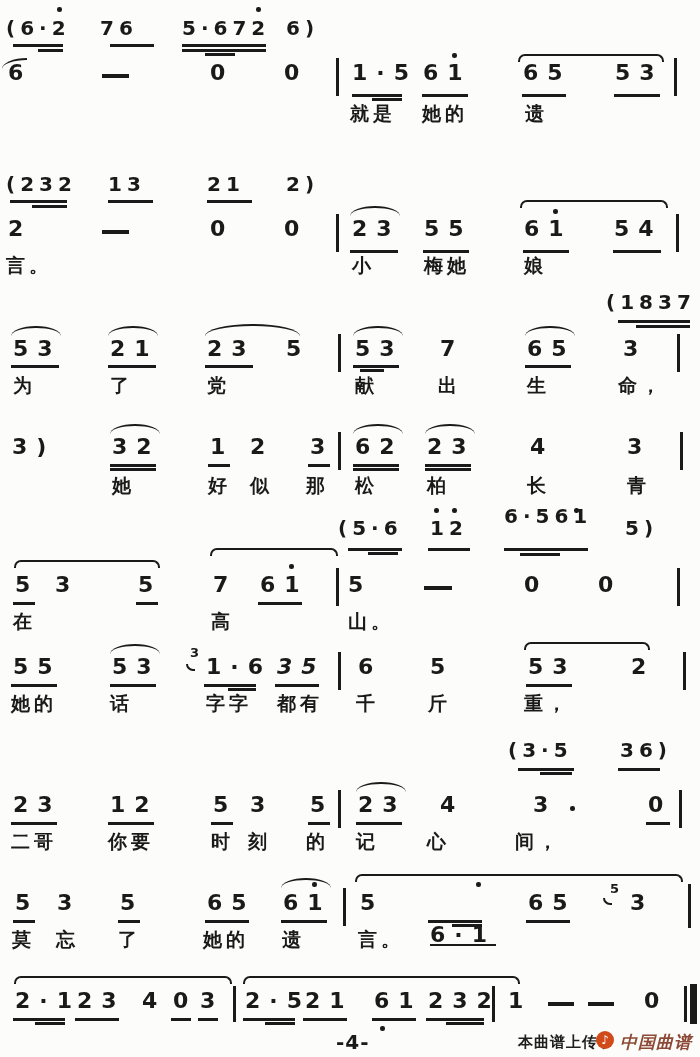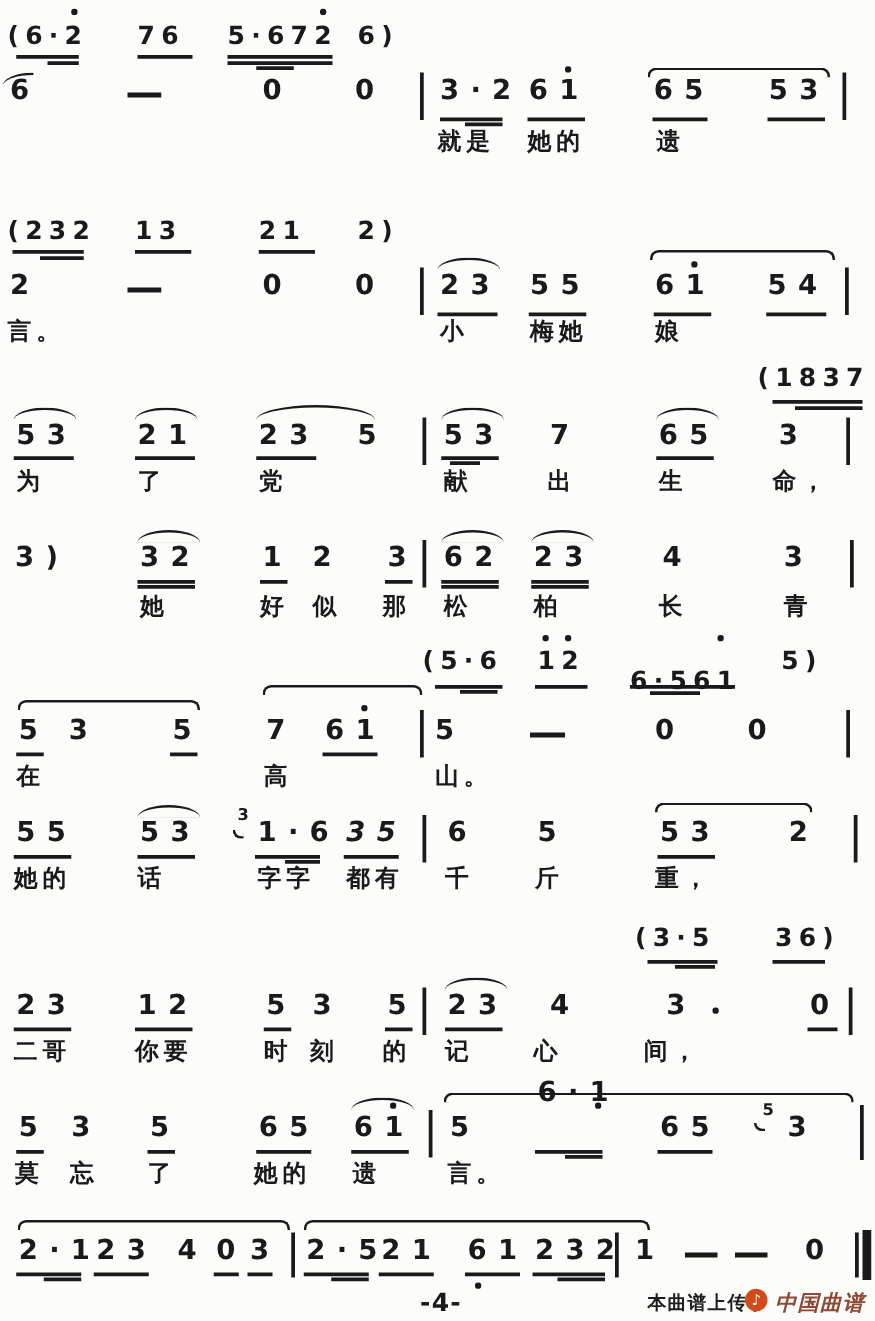--- a/index.html
+++ b/index.html
@@ -31,37 +31,37 @@
                display:flex; align-items:center; justify-content:center; }
   .site-logo span { color:#fff; font-size:12px; line-height:1; }
   .site-name { position:absolute; font-size:17px; font-weight:bold; font-style:italic; letter-spacing:1px; }
 </style>
 </head>
 <body>
 
 <div>
     <div class="el cue" style="left: 6px; top: 18px;">(6·2</div>
     <div class="el dot" style="left: 57px; top: 7px;"></div>
-    <div class="el cue" style="left: 110px; top: 18px;">76</div>
+    <div class="el cue" style="left: 100px; top: 18px;">76</div>
     <div class="el cue" style="left: 182px; top: 18px;">5·672</div>
     <div class="el dot" style="left: 256px; top: 7px;"></div>
     <div class="el cue" style="left: 286px; top: 18px;">6)</div>
     <div class="el beam" style="left: 13px; top: 44px; width: 50px;"></div>
     <div class="el beam" style="left: 38px; top: 49px; width: 25px;"></div>
     <div class="el beam" style="left: 110px; top: 44px; width: 44px;"></div>
     <div class="el beam" style="left: 182px; top: 44px; width: 84px;"></div>
     <div class="el beam" style="left: 182px; top: 49px; width: 84px;"></div>
     <div class="el beam" style="left: 205px; top: 53px; width: 30px;"></div>
     <div class="el tie" style="left: 2px; top: 58px; width: 25px;"></div>
     <div class="el note" style="left: 8px; top: 62px;">6</div>
     <div class="el dash" style="left: 102px; top: 74px; width: 27px;"></div>
     <div class="el note" style="left: 210px; top: 62px;">0</div>
     <div class="el note" style="left: 284px; top: 62px;">0</div>
     <div class="el bar" style="left: 336px; top: 58px; height: 38px;"></div>
-    <div class="el note" style="left: 352px; top: 62px;">3·2</div>
+    <div class="el note" style="left: 352px; top: 62px;">1·5</div>
     <div class="el beam" style="left: 352px; top: 94px; width: 50px;"></div>
     <div class="el beam" style="left: 372px; top: 98px; width: 30px;"></div>
     <div class="el note" style="left: 423px; top: 62px;">61</div>
     <div class="el dot" style="left: 452px; top: 53px;"></div>
     <div class="el beam" style="left: 422px; top: 94px; width: 46px;"></div>
     <div class="el note" style="left: 523px; top: 62px;">65</div>
     <div class="el beam" style="left: 522px; top: 94px; width: 44px;"></div>
     <div class="el note" style="left: 615px; top: 62px;">53</div>
     <div class="el beam" style="left: 614px; top: 94px; width: 46px;"></div>
     <div class="el flat" style="left: 518px; top: 54px; width: 146px;"></div>
@@ -156,21 +156,21 @@
     <div class="el lyric" style="left: 250px; top: 476px;">似</div>
     <div class="el lyric" style="left: 306px; top: 476px;">那</div>
     <div class="el lyric" style="left: 355px; top: 476px;">松</div>
     <div class="el lyric" style="left: 427px; top: 476px;">柏</div>
     <div class="el lyric" style="left: 527px; top: 476px;">长</div>
     <div class="el lyric" style="left: 627px; top: 476px;">青</div>
     <div class="el cue" style="left: 338px; top: 518px;">(5·6</div>
     <div class="el cue" style="left: 430px; top: 518px;">12</div>
     <div class="el dot" style="left: 434px; top: 508px;"></div>
     <div class="el dot" style="left: 452px; top: 508px;"></div>
-    <div class="el cue" style="left: 504px; top: 534px; text-align: center;">6·561</div>
+    <div class="el cue" style="left: 504px; top: 506px; text-align: center;">6·561</div>
     <div class="el dot" style="left: 574px; top: 508px;"></div>
     <div class="el cue" style="left: 625px; top: 518px;">5)</div>
     <div class="el beam" style="left: 348px; top: 548px; width: 54px;"></div>
     <div class="el beam" style="left: 368px; top: 552px; width: 30px;"></div>
     <div class="el beam" style="left: 428px; top: 548px; width: 42px;"></div>
     <div class="el beam" style="left: 504px; top: 548px; width: 84px;"></div>
     <div class="el beam" style="left: 520px; top: 553px; width: 40px;"></div>
     <div class="el flat" style="left: 14px; top: 560px; width: 146px;"></div>
     <div class="el note" style="left: 15px; top: 574px;">5</div>
     <div class="el beam" style="left: 13px; top: 602px; width: 22px;"></div>
@@ -257,21 +257,21 @@
     <div class="el beam" style="left: 118px; top: 920px; width: 22px;"></div>
     <div class="el note" style="left: 207px; top: 892px;">65</div>
     <div class="el beam" style="left: 205px; top: 920px; width: 44px;"></div>
     <div class="el note" style="left: 283px; top: 892px;">61</div>
     <div class="el dot" style="left: 312px; top: 882px;"></div>
     <div class="el arc" style="left: 281px; top: 878px; width: 50px;"></div>
     <div class="el beam" style="left: 281px; top: 920px; width: 46px;"></div>
     <div class="el bar" style="left: 343px; top: 888px; height: 38px;"></div>
     <div class="el flat" style="left: 355px; top: 874px; width: 328px;"></div>
     <div class="el note" style="left: 360px; top: 892px;">5</div>
-    <div class="el note" style="left: 430px; top: 864px;">6·1</div>
+    <div class="el note" style="left: 430px; top: 924px; text-decoration: underline;">6·1</div>
     <div class="el dot" style="left: 476px; top: 882px;"></div>
     <div class="el beam" style="left: 428px; top: 920px; width: 54px;"></div>
     <div class="el beam" style="left: 452px; top: 924px; width: 30px;"></div>
     <div class="el note" style="left: 528px; top: 892px;">65</div>
     <div class="el beam" style="left: 526px; top: 920px; width: 44px;"></div>
     <div class="el grace" style="left: 610px; top: 882px;">5</div>
     <div class="el hook" style="left: 603px; top: 898px;"></div>
     <div class="el note" style="left: 630px; top: 892px;">3</div>
     <div class="el bar" style="left: 688px; top: 884px; height: 44px;"></div>
     <div class="el lyric" style="left: 12px; top: 930px;">莫</div>

